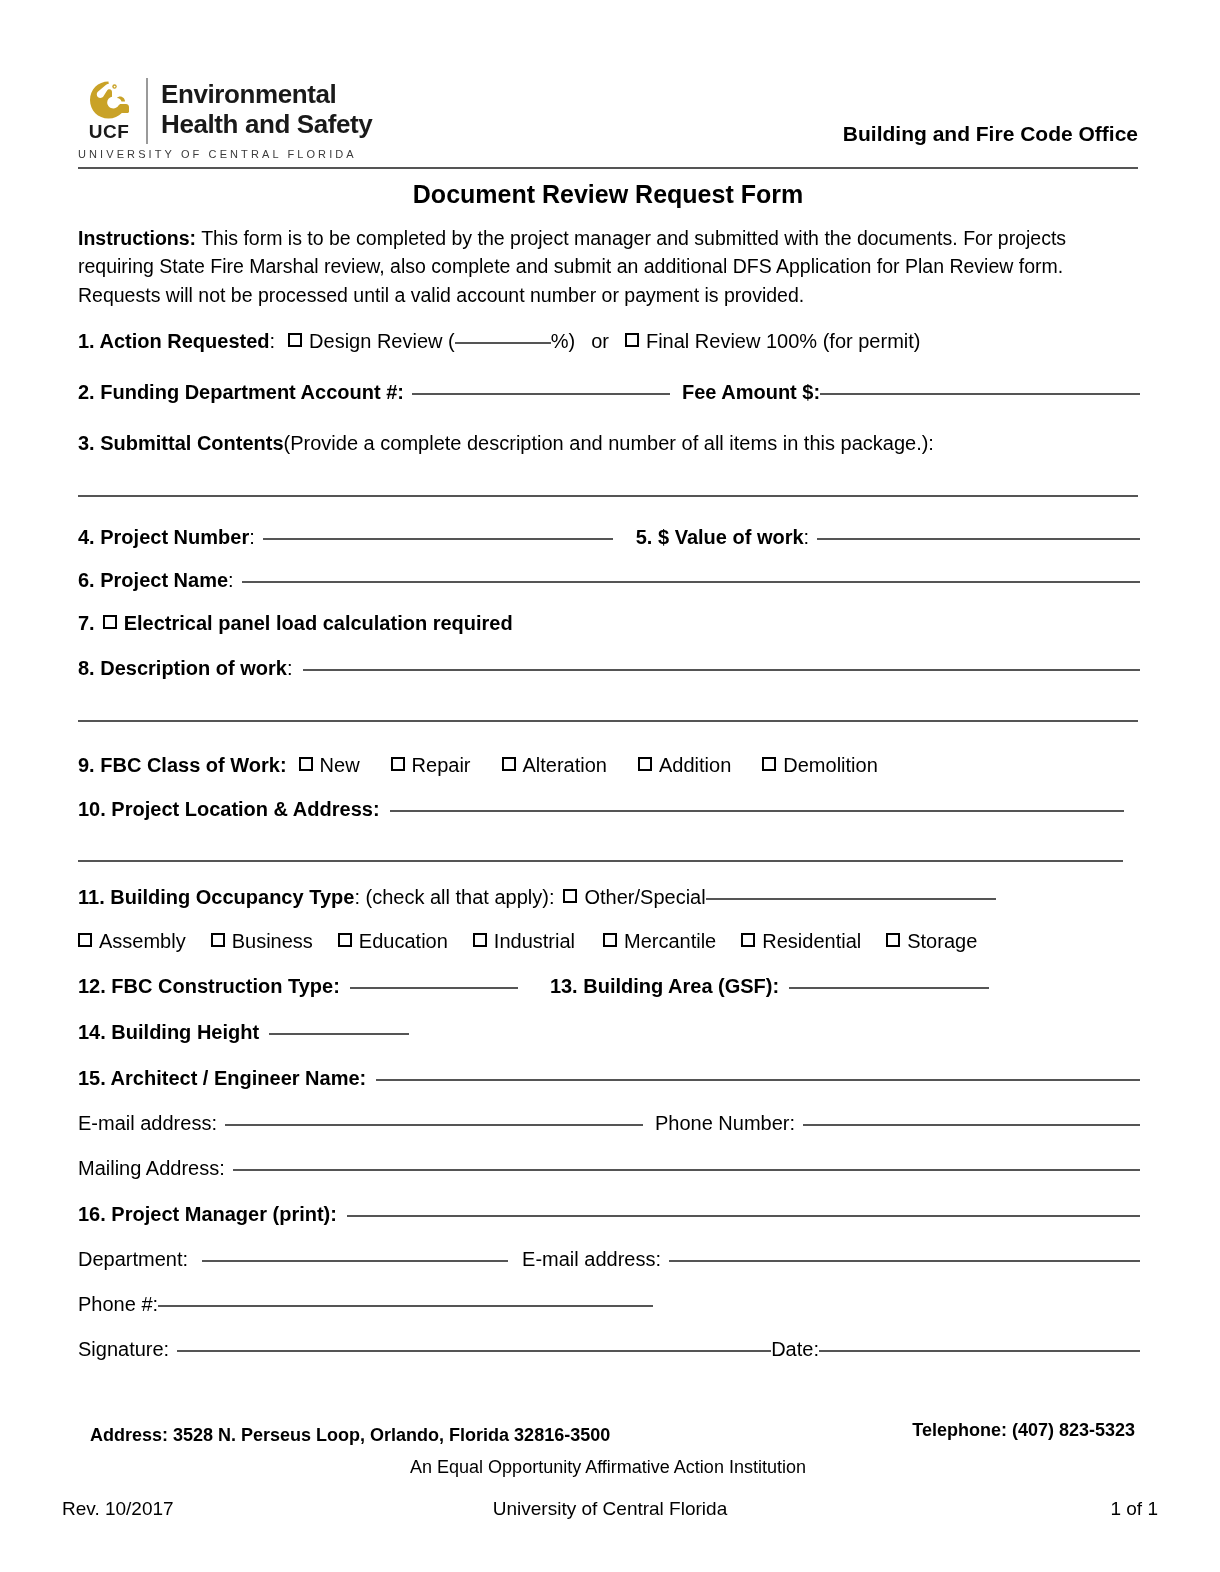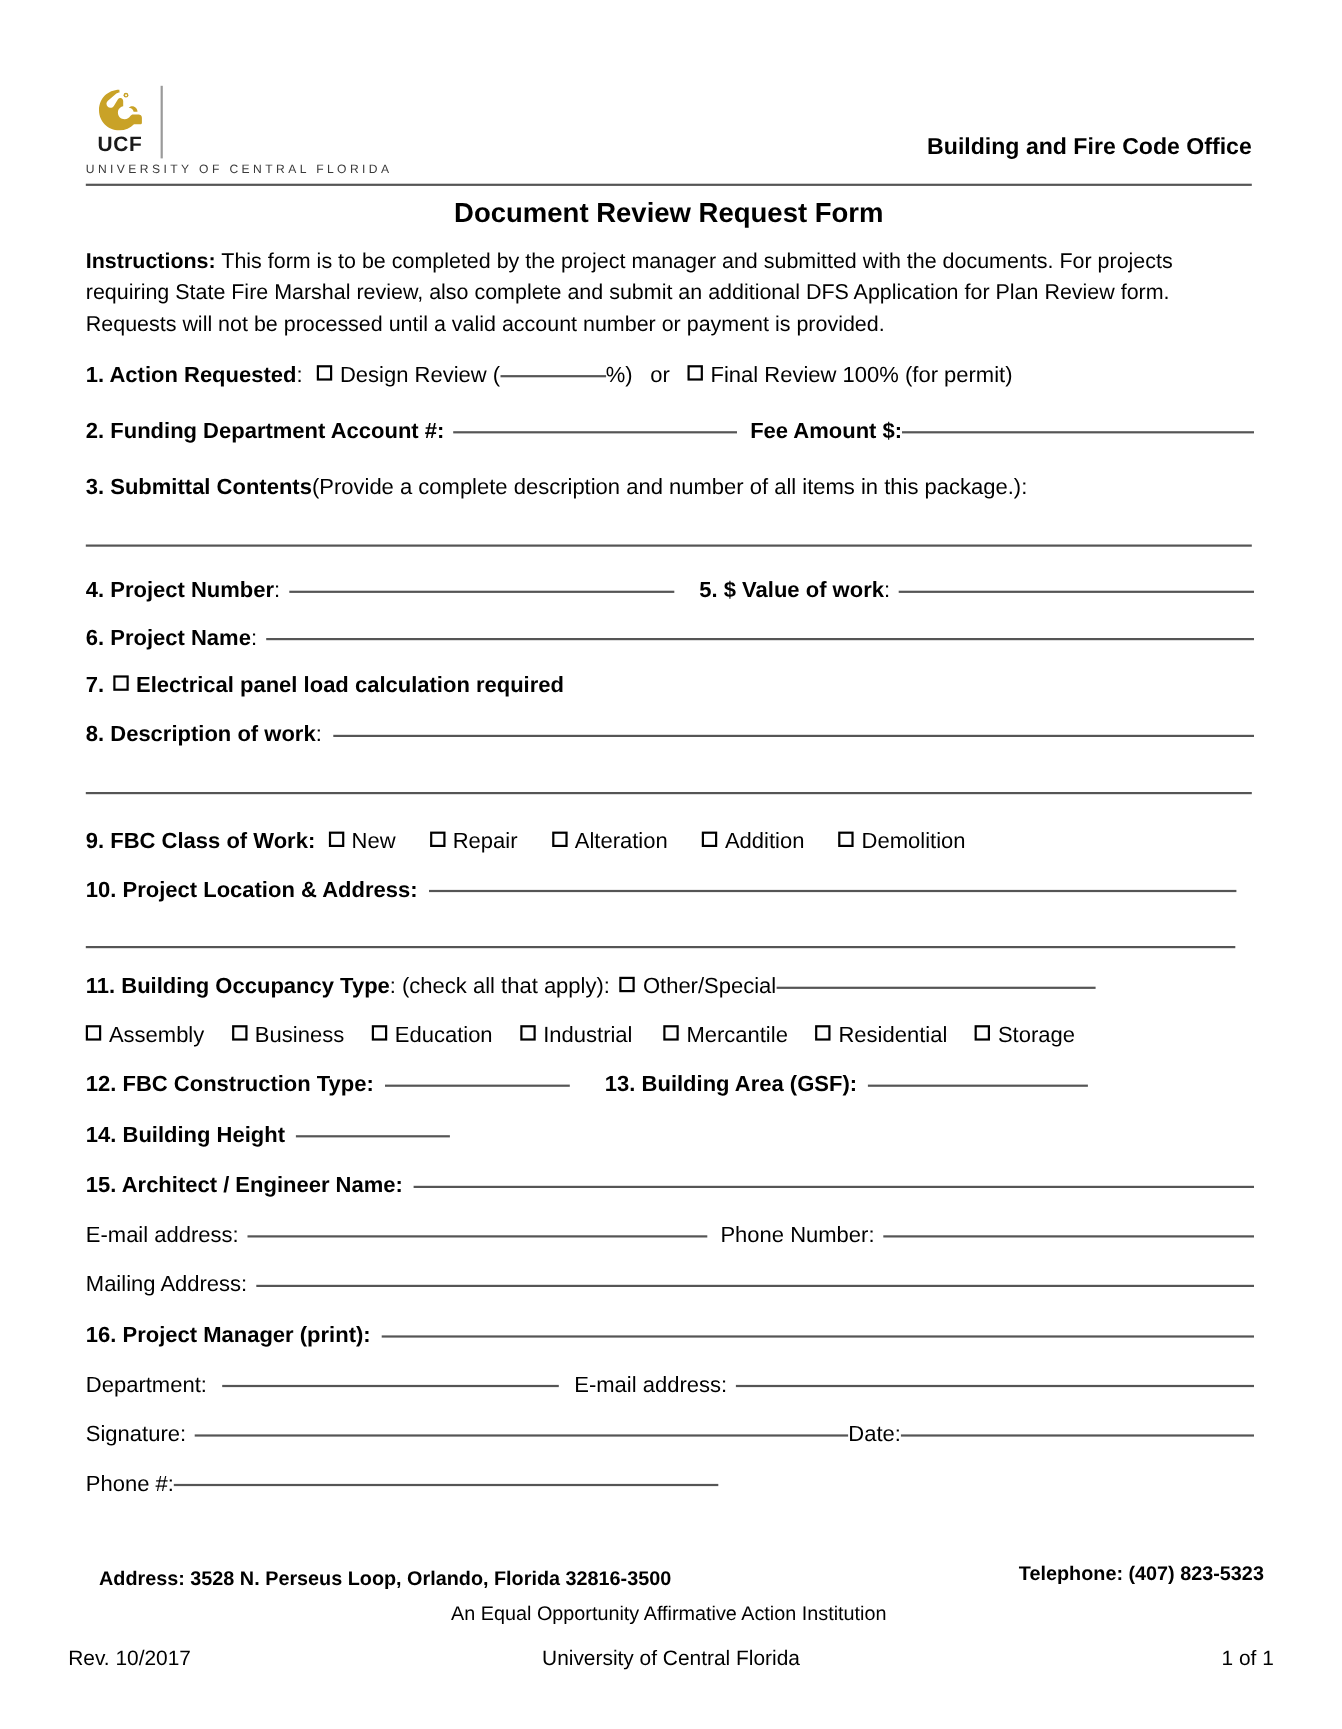--- a/index.html
+++ b/index.html
@@ -166,21 +166,21 @@
   
   .footer-addr {
     position: absolute;
     left: 90px;
     top: 1425px;
     font-size: 18px;
     font-weight: bold;
   }
   .footer-tel {
     position: absolute;
-    right: 71px;
+    right: 85px;
     top: 1420px;
     font-size: 18px;
     font-weight: bold;
   }
   .footer-eeo {
     position: absolute;
     left: 78px;
     top: 1457px;
     width: 1060px;
     text-align: center;
@@ -207,20 +207,24 @@
       <div class="logo-col">
         <svg class="pegasus" viewBox="0 0 44 40">
           <path d="M21.5 1.5 C11 1.5 3 9.5 3 20 C3 30.5 11 38.5 21.5 38.5 C27 38.5 31.5 36.5 34.8 33 L40.5 33 C41.3 33 42 32.3 42 31.5 L42 27 C42 25 40.5 24 39 24 L34 24 C33 24 32 24.6 31.5 25.5 C30.5 27.2 28.6 28.4 26.3 28.4 C23 28.4 20.2 25.9 20.2 22.5 C20.2 19.6 22.2 17.2 25 16.7 L25 12 C25 10.5 24 9.2 22.5 9.2 C21.5 9.2 20.6 9.7 20.1 10.5 L16.5 16.3 C15.8 17.4 14.6 18 13.4 18 C11.4 18 9.8 16.4 9.8 14.4 C9.8 13.3 10.3 12.3 11.1 11.6 L18.5 5.3 C19.4 4.5 20.5 4 21.7 4 Z" fill="#C9A227"></path>
           <circle cx="27.5" cy="6.5" r="2.2" fill="#C9A227"></circle>
           <circle cx="27.6" cy="6.6" r="0.9" fill="#ffffff"></circle>
           <path d="M30 18 C32 18 34 19.5 34.5 21.5 L38 21.5 C38 19 36 16.5 33 16.5 C31.8 16.5 30.7 17 30 18 Z" fill="#C9A227"></path>
         </svg>
         <div class="ucf-word">UCF</div>
       </div>
       <div class="brand-divider"></div>
+      <div class="brand-lines">
+        <div class="brand-line">Environmental</div>
+        <div class="brand-line">Health and Safety</div>
+      </div>
     </div>
     <div class="brand-sub">UNIVERSITY OF CENTRAL FLORIDA</div>
     <div class="office-title">Building and Fire Code Office</div>
   </div>
   <div class="header-rule"></div>
 
   <div class="doc-title">Document Review Request Form</div>
 
   <div class="instructions"><b>Instructions:</b><span> This form is to be completed by the project manager and submitted with the documents. For projects requiring State Fire Marshal review, also complete and submit an additional DFS Application for Plan Review form. Requests will not be processed until a valid account number or payment is provided.</span></div>
 
@@ -396,30 +400,30 @@
       <span class="n">Department:</span>
       <span class="sp" style="width:14px"></span>
       <span class="ul" style="width:306px"></span>
       <span class="sp" style="width:14px"></span>
       <span class="n">E-mail address:</span>
       <span class="sp" style="width:8px"></span>
       <span class="ul grow"></span>
     </div>
 
     <div class="row" style="margin-top:22px;">
+      <span class="n">Phone #:</span>
+      <span class="ul" style="width:495px"></span>
+    </div>
+
+    <div class="row" style="margin-top:22px;">
       <span class="n">Signature:</span>
       <span class="sp" style="width:8px"></span>
       <span class="ul" style="width:594px"></span>
       <span class="n">Date:</span>
       <span class="ul grow"></span>
-    </div>
-
-    <div class="row" style="margin-top:22px;">
-      <span class="n">Phone #:</span>
-      <span class="ul" style="width:495px"></span>
     </div>
 
   </div>
 
   <div class="footer-addr">Address: 3528 N. Perseus Loop, Orlando, Florida 32816-3500</div>
   <div class="footer-tel">Telephone: (407) 823-5323</div>
   <div class="footer-eeo">An Equal Opportunity Affirmative Action Institution</div>
   <div class="footer-bar">
     <span>Rev. 10/2017</span>
     <span class="mid">University of Central Florida</span>

